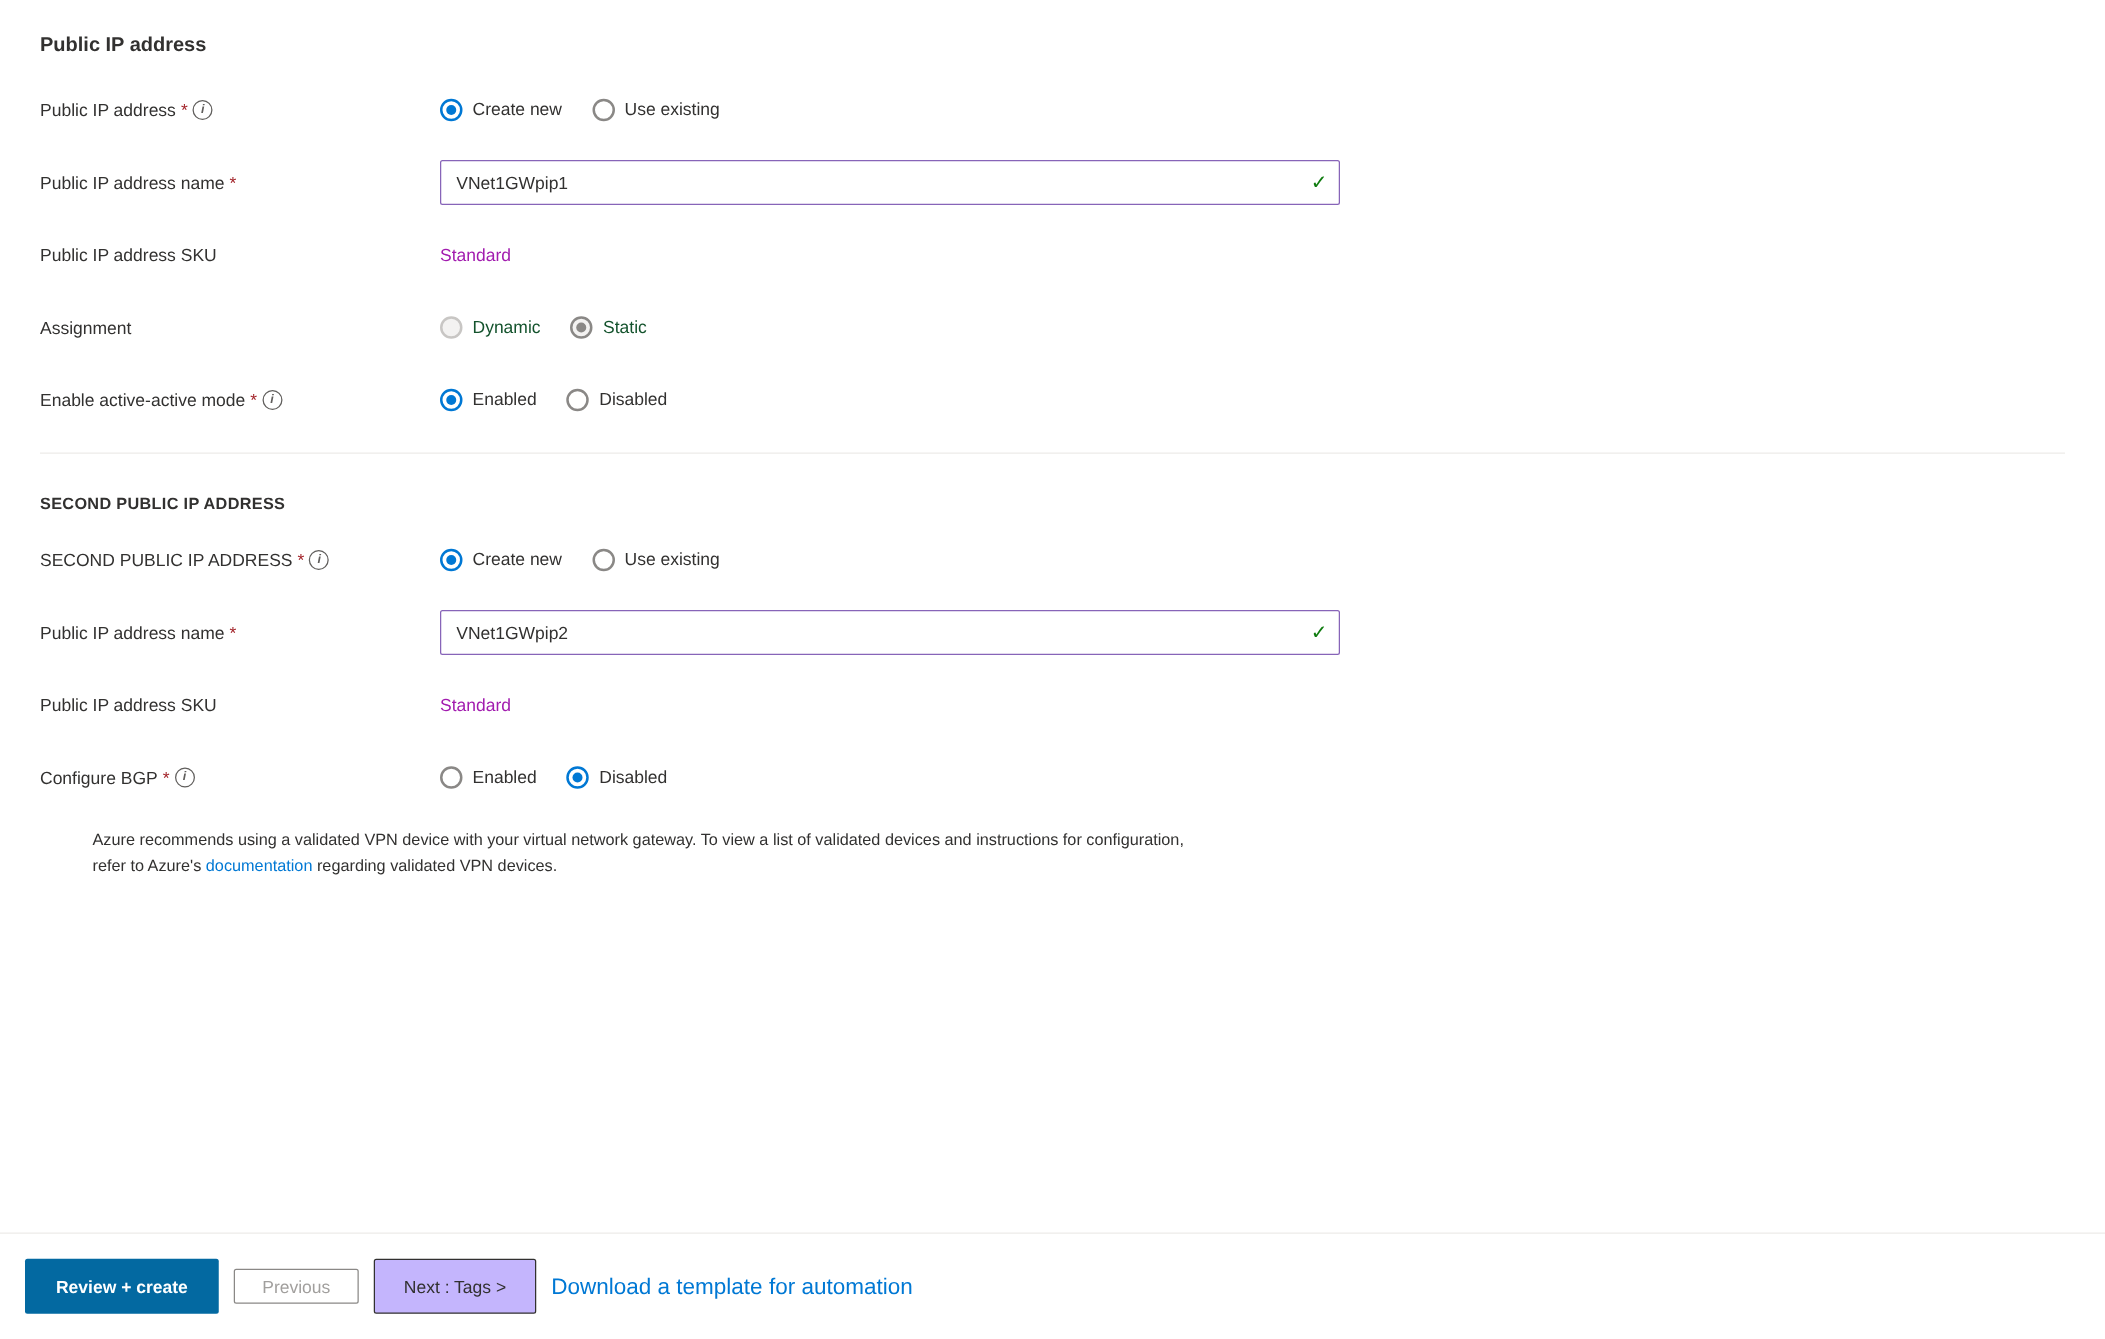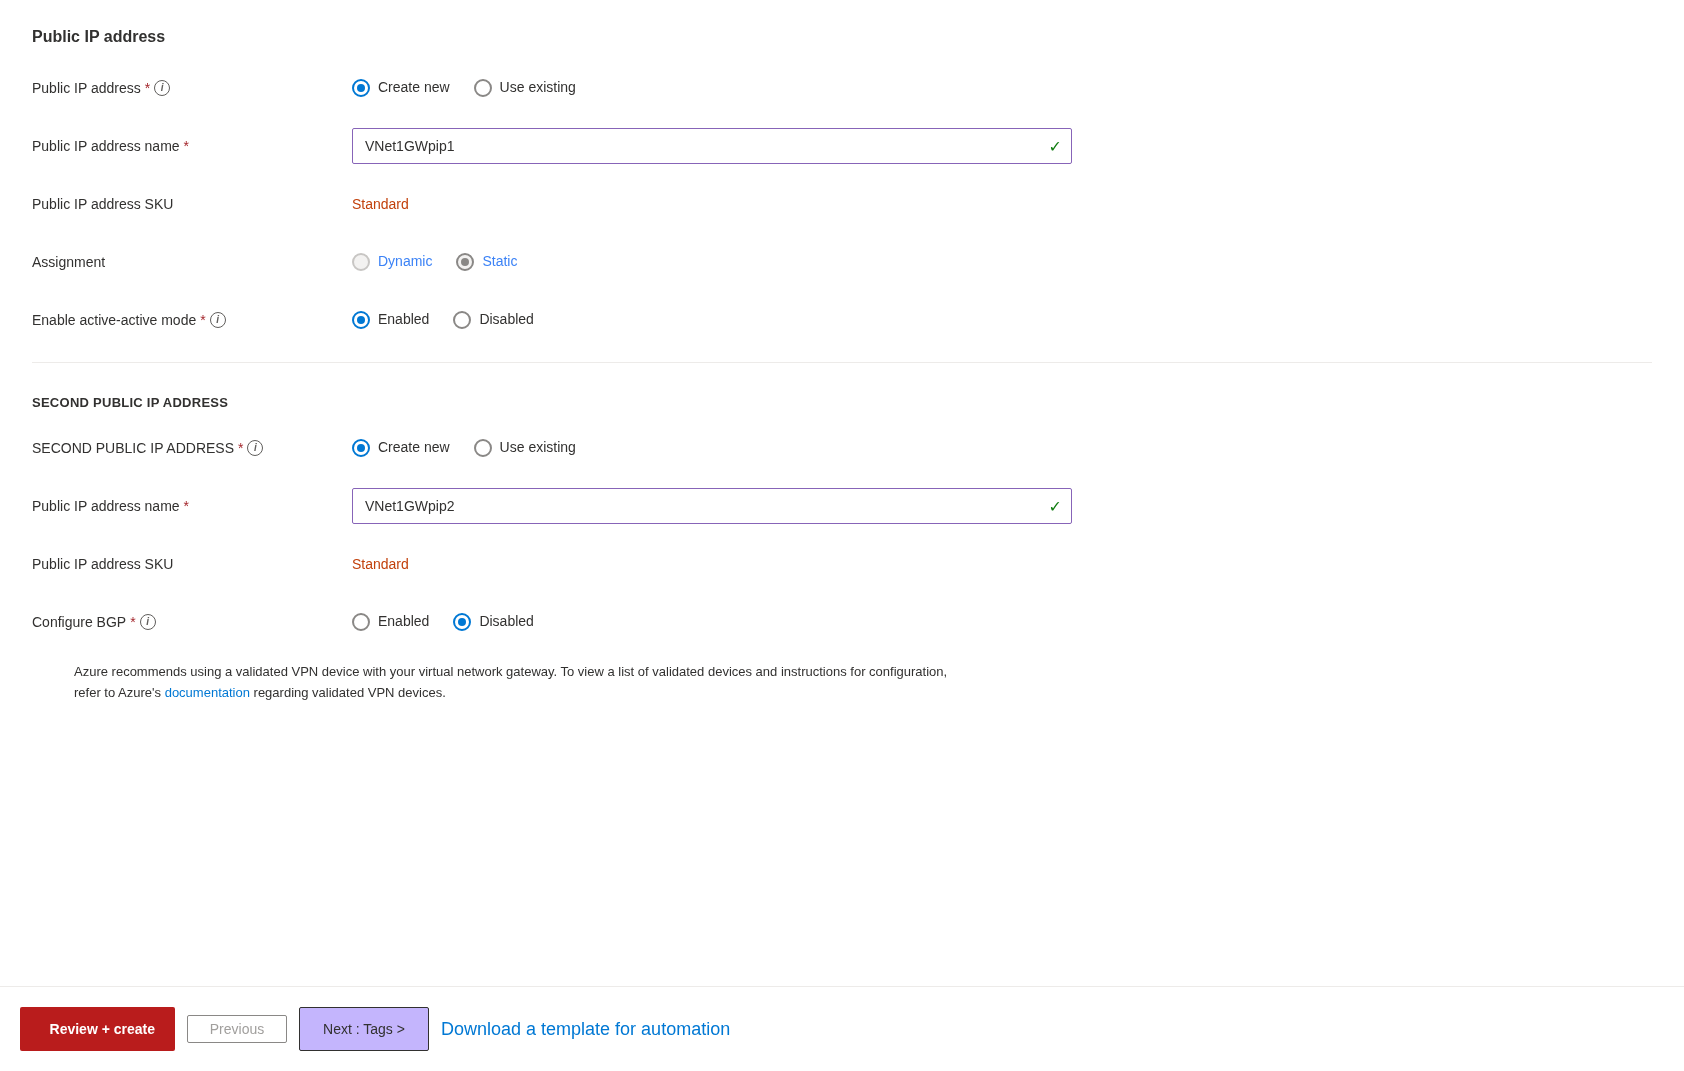--- a/index.html
+++ b/index.html
@@ -112,21 +112,21 @@
       border-color: #8a8886;
     }
     .radio-circle.disabled.checked::after {
       background: #8a8886;
     }
     .radio-label {
       font-size: 14px;
       color: #323130;
     }
     .radio-label.disabled {
-      color: #3b82f6;
+      color: #14532d;
     }
     
     .text-input-wrapper {
       position: relative;
       width: 100%;
       max-width: 720px;
       text-decoration: underline;
     }
     .text-input {
       width: 100%;
@@ -143,21 +143,21 @@
       position: absolute;
       right: 10px;
       top: 50%;
       transform: translateY(-50%);
       color: #107c10;
       font-size: 16px;
     }
     
     .static-value {
       font-size: 14px;
-      color: #c2410c;
+      color: #a21caf;
     }
     
     .info-text {
       font-size: 13px;
       color: #323130;
       line-height: 1.6;
       max-width: 900px;
       margin-top: 12px;
       margin-bottom: 8px;
       margin-left: 42px;
@@ -169,31 +169,30 @@
     
     .footer {
       border-top: 1px solid #edebe9;
       padding: 20px 20px;
       display: flex;
       align-items: center;
       gap: 12px;
       background: #fff;
     }
     .btn-primary {
-      background: #b91c1c;
+      background: #0369a1;
       color: #fff;
       border: none;
       padding: 0 20px;
       height: 44px;
       font-size: 14px;
       font-weight: 600;
       cursor: pointer;
       border-radius: 2px;
       min-width: 155px;
-      text-align: right;
     }
     .btn-secondary {
       background: #fff;
       color: #323130;
       border: 1px solid #8a8886;
       padding: 0 20px;
       height: 28px;
       font-size: 14px;
       cursor: pointer;
       border-radius: 2px;

